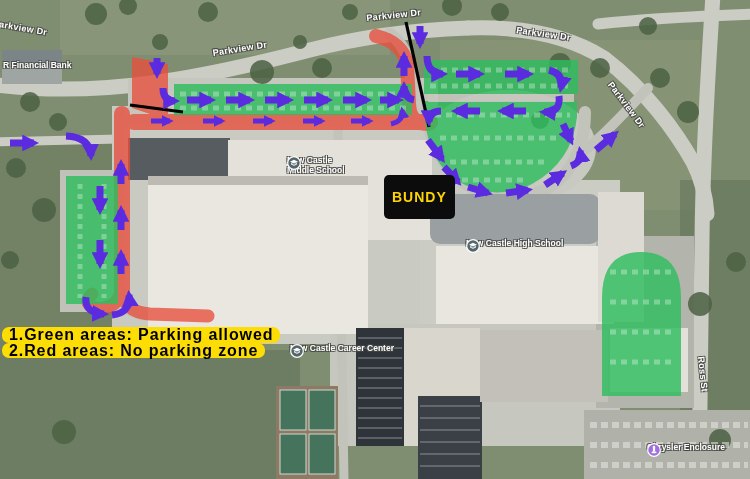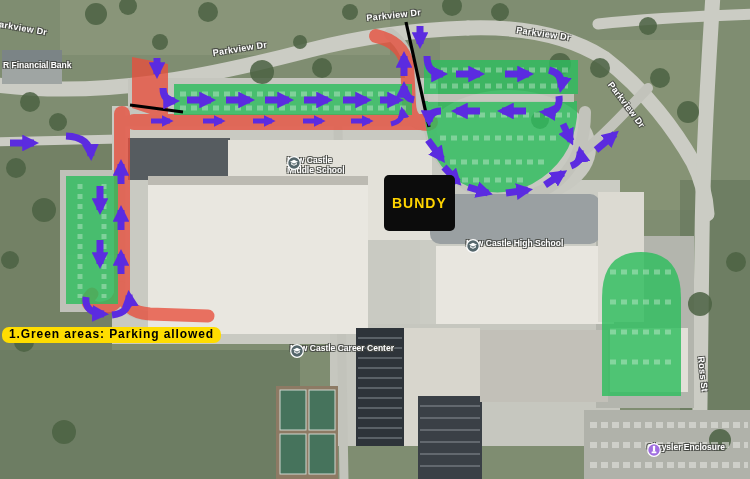--- a/index.html
+++ b/index.html
@@ -21,25 +21,25 @@
     text-shadow:-1px -1px 0 rgba(70,72,68,.9),1px -1px 0 rgba(70,72,68,.9),
                 -1px 1px 0 rgba(70,72,68,.9),1px 1px 0 rgba(70,72,68,.9);
   }
   .street{font-size:9px;letter-spacing:.3px;}
   .place{font-size:8.5px;display:flex;align-items:flex-start;gap:3px;}
   .place .txt{line-height:9.5px;}
   .poi-icon{flex:0 0 auto;display:block;}
   .bundy{
     position:absolute;left:384px;top:175px;background:var(--bundy-bg);
     color:var(--bundy-text);font-size:14px;font-weight:bold;letter-spacing:1px;
-    padding:20px 8px;border-radius:5px;line-height:16px;
+    padding:14px 8px;border-radius:5px;line-height:16px;
   }
   .legend{position:absolute;left:2px;top:327px;display:flex;flex-direction:column;align-items:flex-start;}
   .legend-item{
-    background:var(--label-yellow);color:#000;font-size:12px;font-weight:bold;
+    background:var(--label-yellow);color:#000;font-size:16px;font-weight:bold;
     letter-spacing:.9px;line-height:15.5px;padding:0 7px;border-radius:7px;
     width:max-content;white-space:nowrap;
   }
 </style>
 </head>
 <body>
 
 <div id="stage">
 
   <svg width="750" height="479" viewBox="0 0 750 479">
@@ -274,15 +274,16 @@
       <circle cx="7" cy="4" r="1.3" fill="#fff"></circle>
       <rect x="5.9" y="5" width="2.2" height="3.6" fill="#fff"></rect>
       <rect x="4.6" y="8.6" width="4.8" height="1.6" rx=".5" fill="#fff"></rect>
     </svg>
   </div>
 
   <div class="bundy">BUNDY</div>
 
   <div class="legend">
     <div class="legend-item">1.Green areas: Parking allowed</div>
+    <div class="legend-item">2.Red areas: No parking zone</div>
   </div>
 
 </div>
 
 </body></html>

